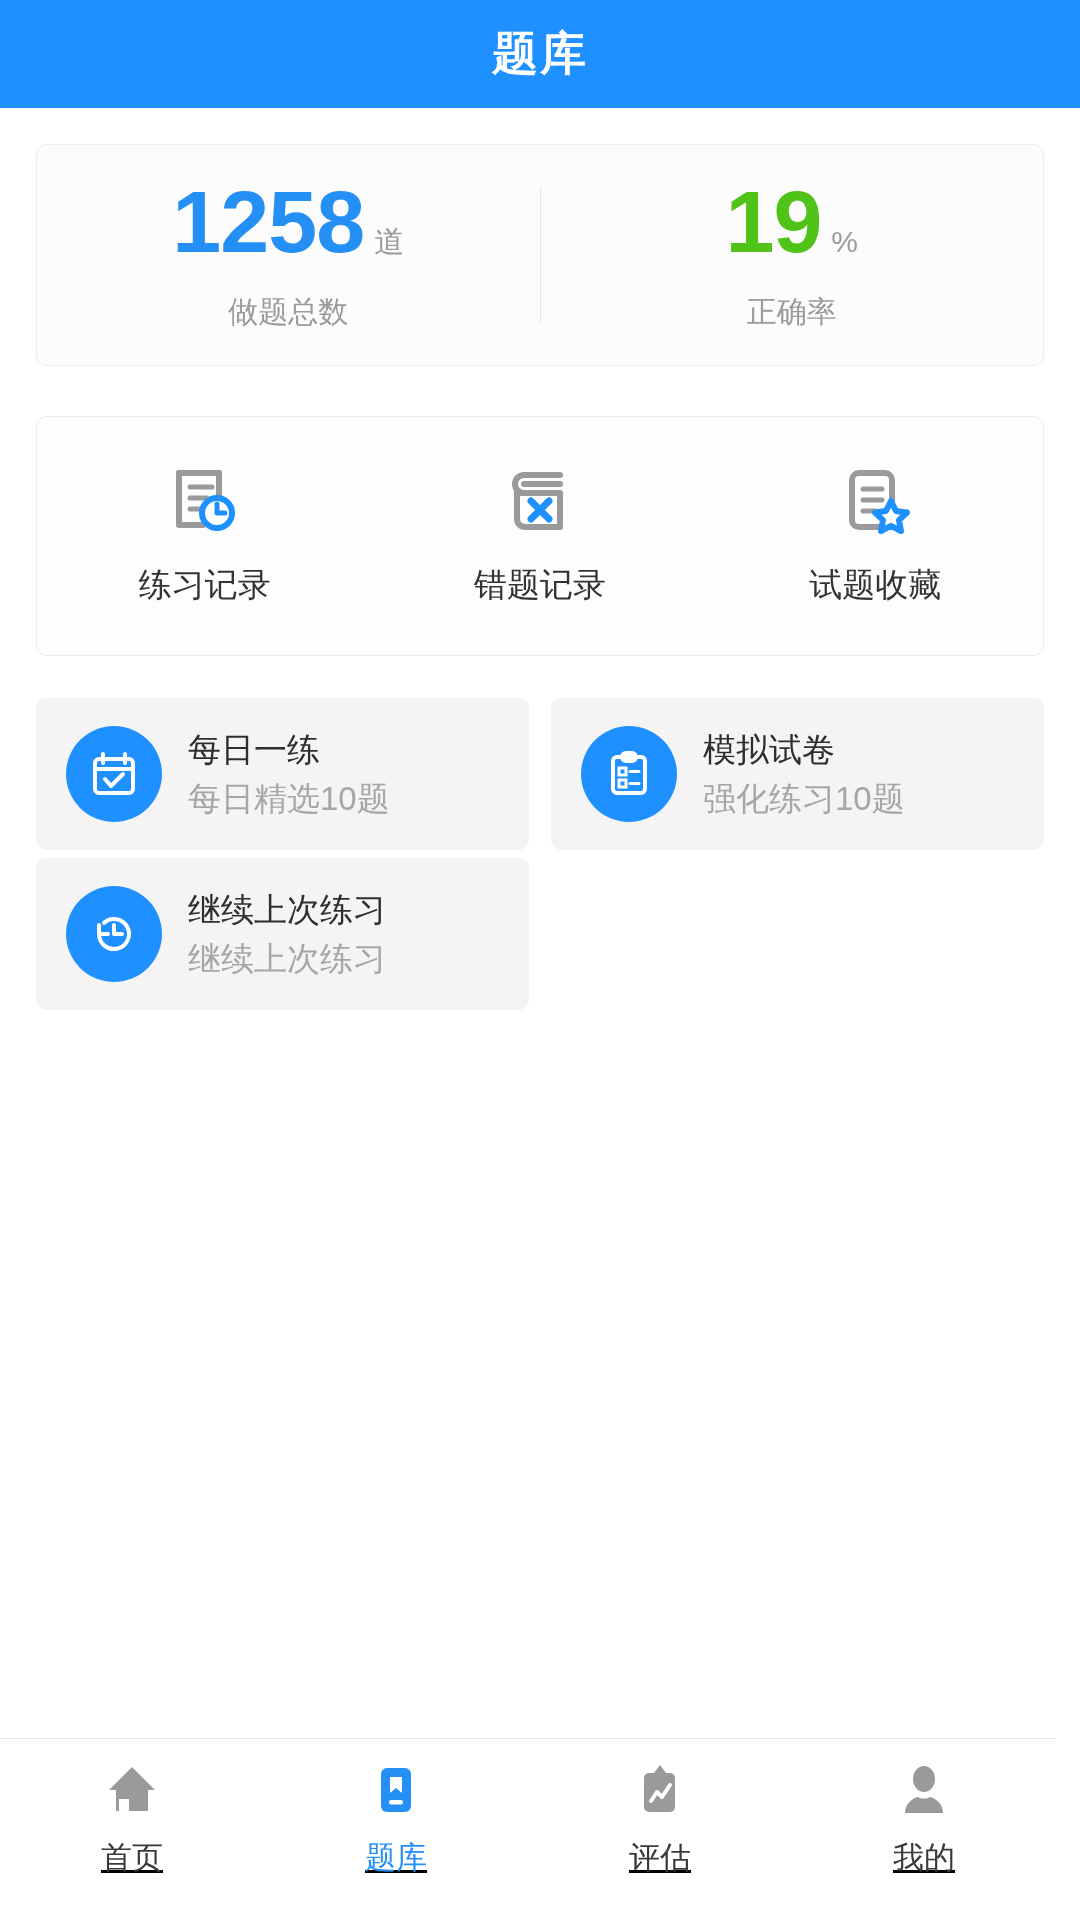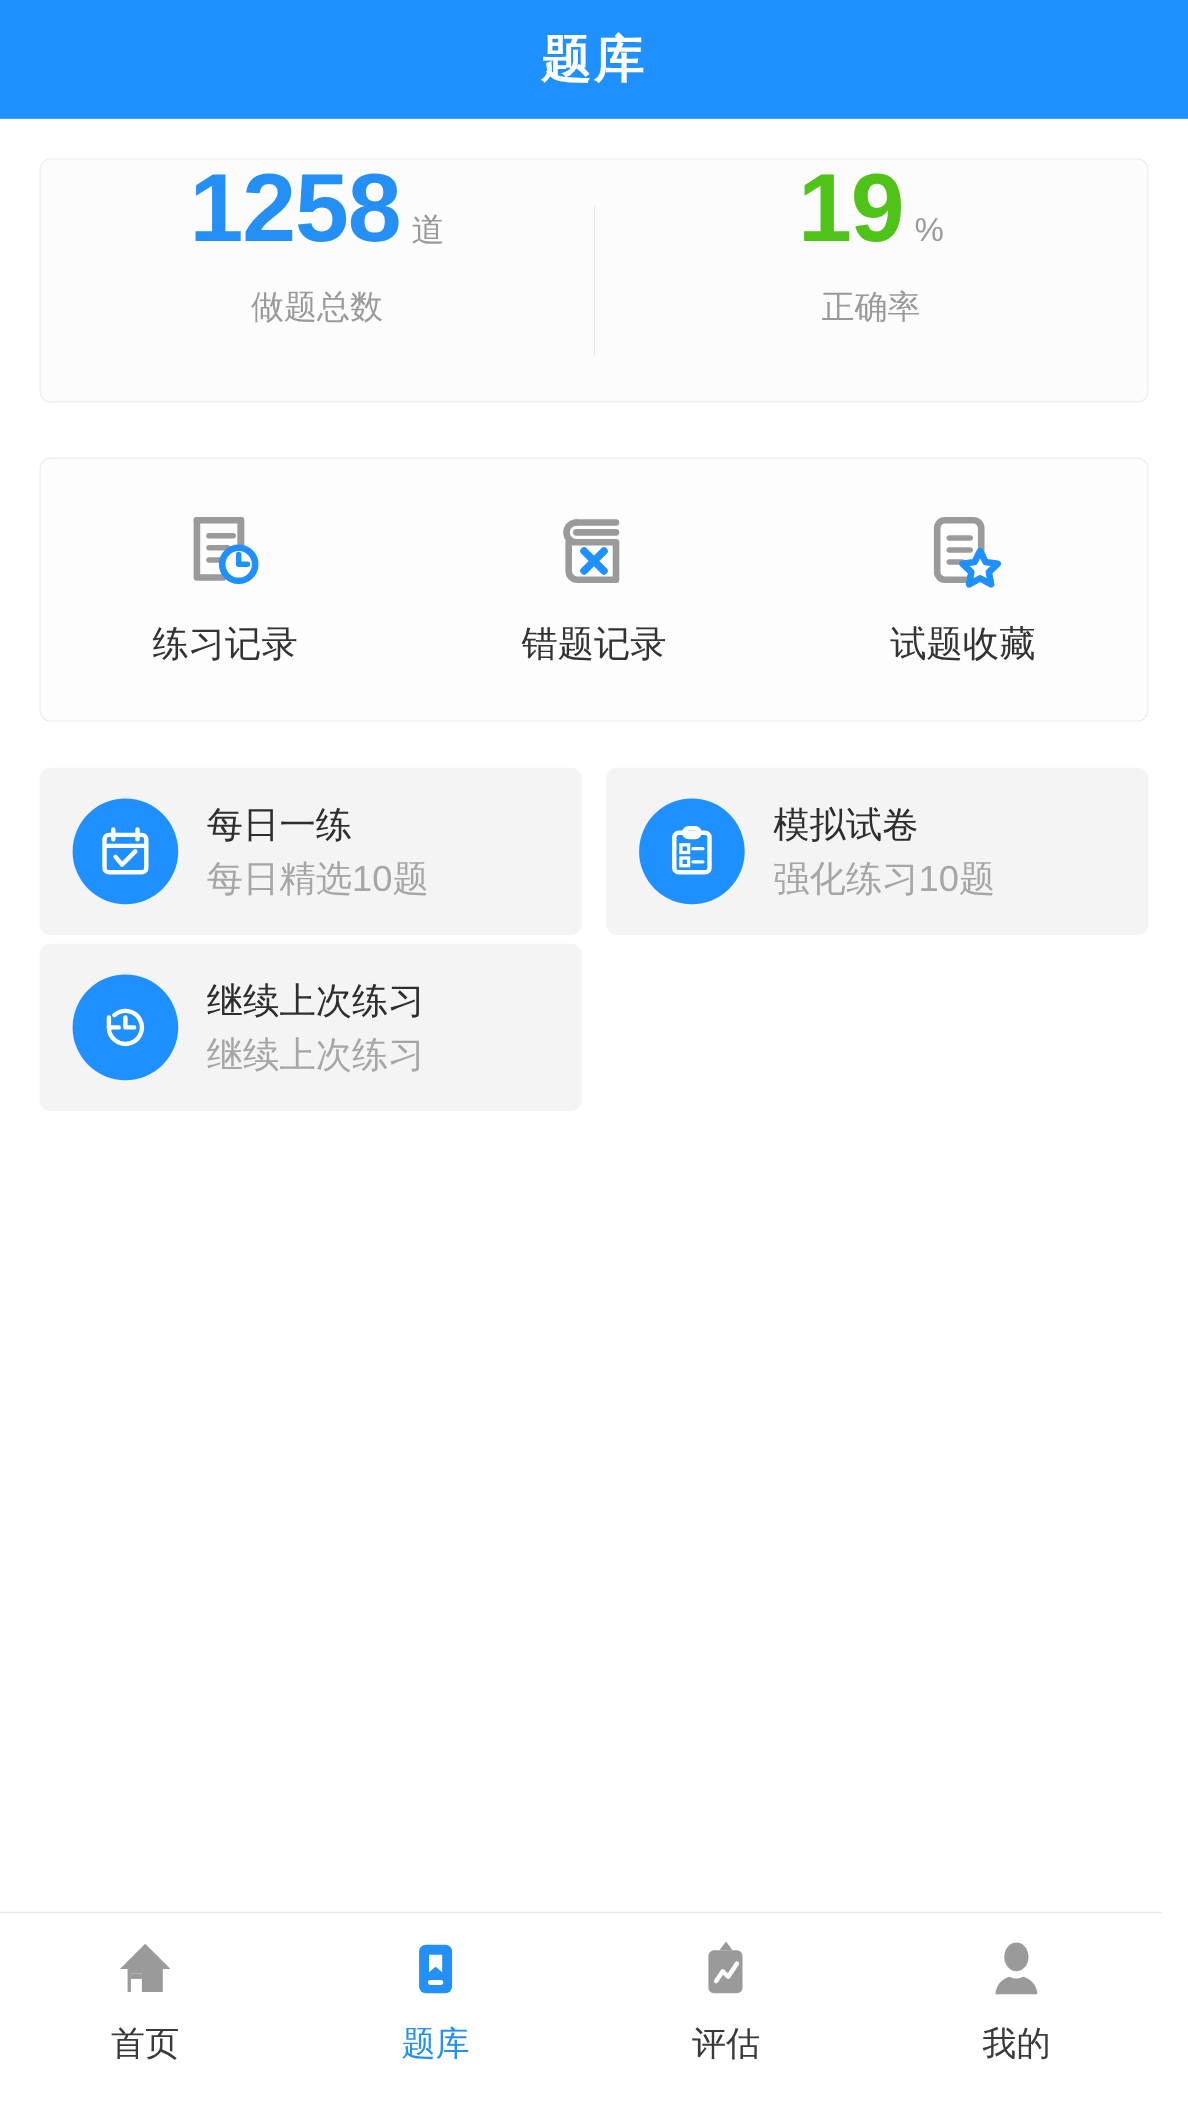--- a/index.html
+++ b/index.html
@@ -45,21 +45,21 @@
     border-radius: 10px;
     display: flex;
     align-items: stretch;
     box-sizing: border-box;
   }
   .stat {
     flex: 1;
     display: flex;
     flex-direction: column;
     align-items: center;
-    justify-content: flex-start;
+    justify-content: center;
     position: relative;
   }
   .stat-divider {
     width: 1px;
     background: #e6e6e6;
     margin: 42px 0;
   }
   .stat-value-row {
     display: flex;
     align-items: baseline;
@@ -166,20 +166,21 @@
     left: 0;
     bottom: 0;
     width: 1056px;
     height: 182px;
     background: #ffffff;
     border-top: 1px solid #e3e3e3;
     display: flex;
     align-items: flex-start;
     box-sizing: border-box;
     padding-top: 22px;
+    text-decoration: underline;
   }
   .nav-item {
     flex: 1;
     display: flex;
     flex-direction: column;
     align-items: center;
   }
   .nav-icon {
     width: 58px;
     height: 58px;

